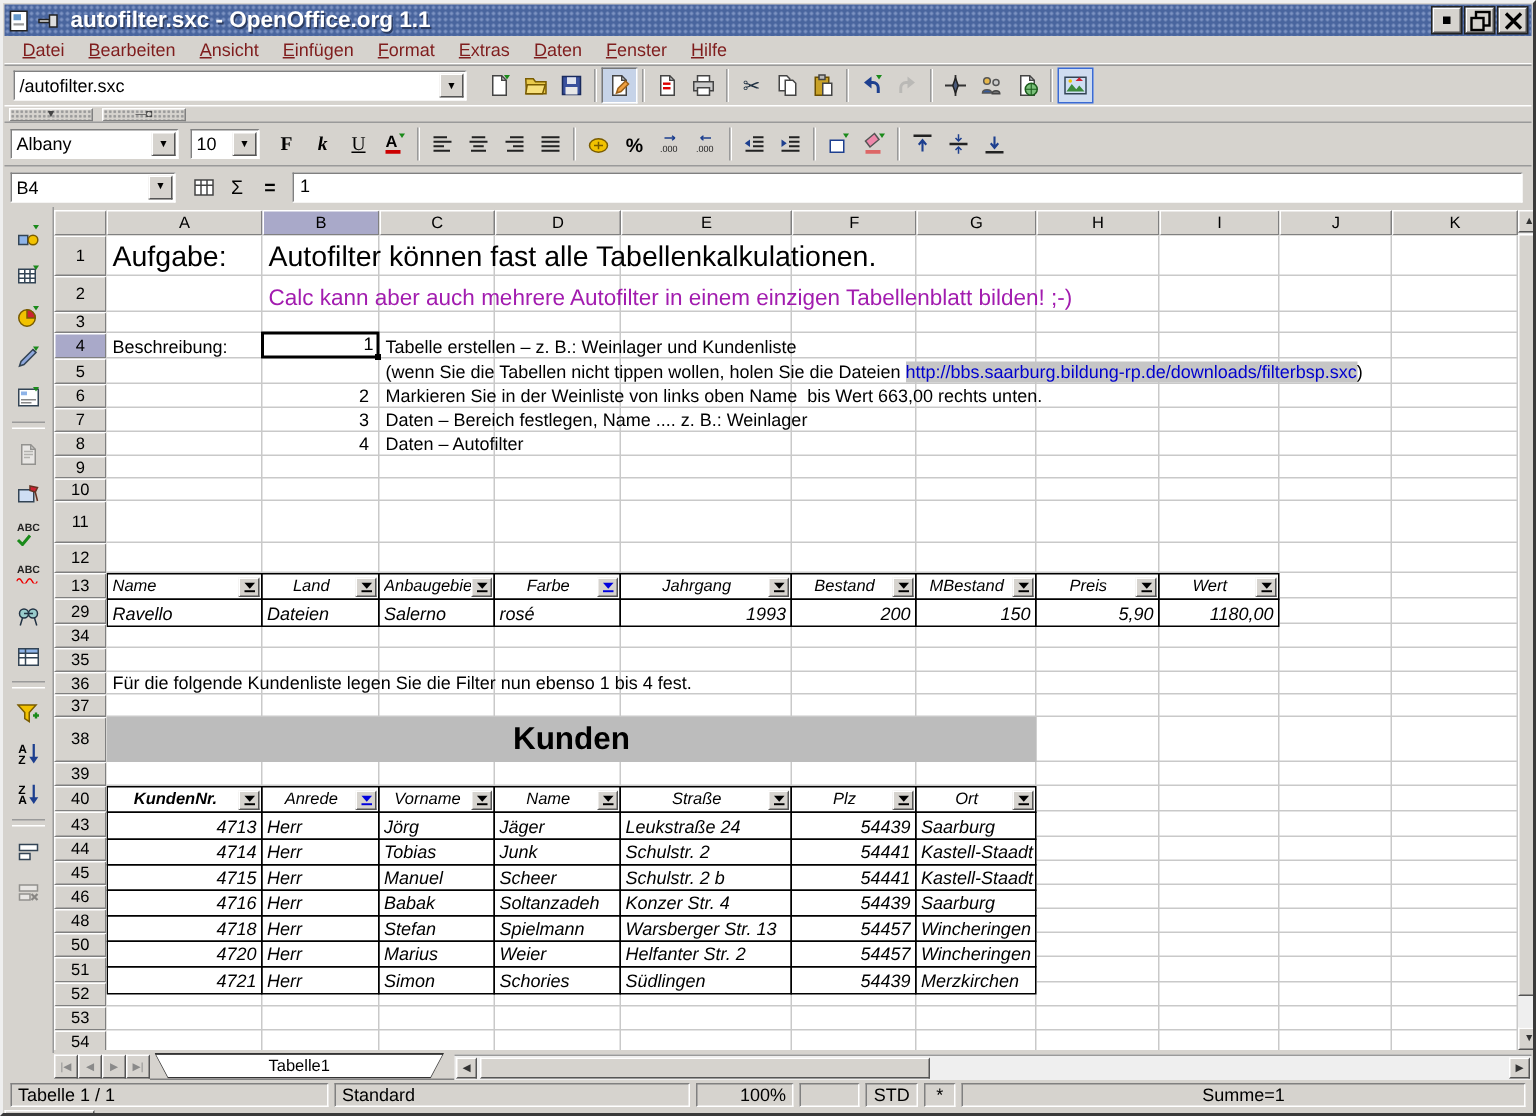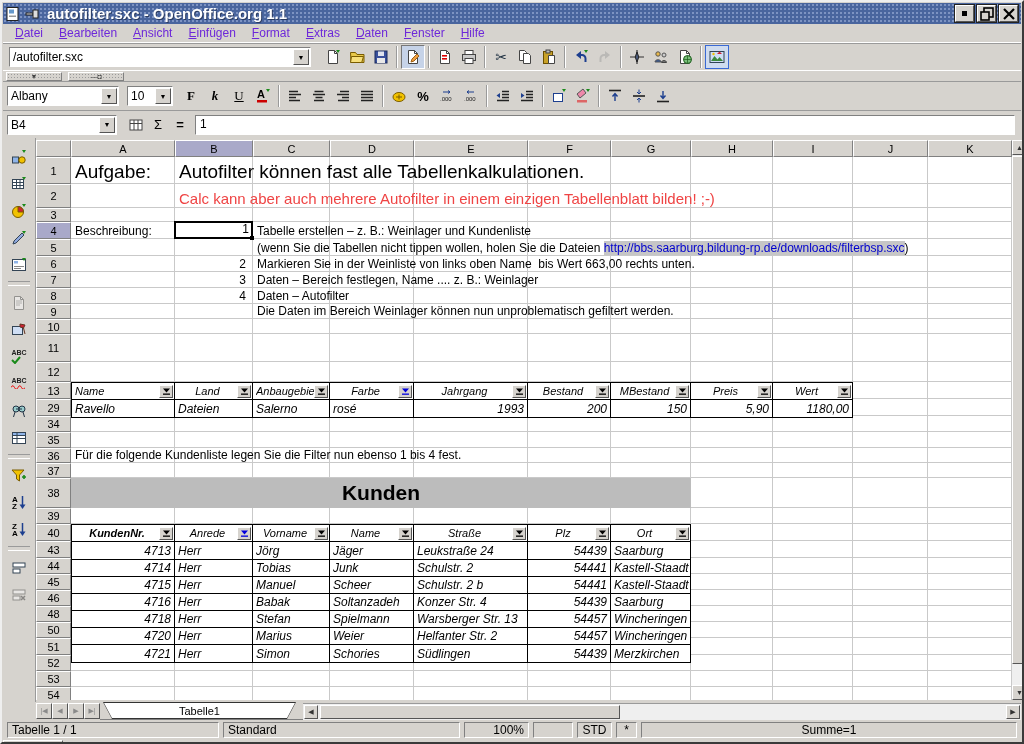--- a/index.html
+++ b/index.html
@@ -11,21 +11,21 @@
     background-image:radial-gradient(#7d93c2 1px, transparent 1.2px);background-size:4px 4px;
     display:flex;align-items:center;color:#fff;}
   .titlebar .ticon{width:18px;height:16px;margin-left:2px;}
   .title-text{font-size:15px;font-weight:bold;margin-left:4px;white-space:nowrap;text-shadow:1px 1px 0 #2c3c60;}
   .tspacer{flex:1}
   .tbtn{width:19px;height:17px;background:#d6d3ce;border:1px solid;border-color:#fff #555 #555 #fff;
     outline:1px solid #222;margin-right:3px;display:flex;align-items:center;justify-content:center;color:#000;}
   
   .menubar{position:absolute;left:1px;top:22px;right:1px;height:19px;background:#d6d3ce;
     border-bottom:1px solid #fff;display:flex;align-items:center;font-size:12px;padding-left:4px;}
-  .mitem{display:inline-block;padding:2px 8px;color:#6d28d9;}
+  .mitem{display:inline-block;padding:2px 8px;color:#7f1d1d;}
   .mitem::first-letter{text-decoration:underline;}
   
   .funcbar{position:absolute;left:1px;top:41px;right:1px;height:27px;display:flex;align-items:center;
     border-top:1px solid #9a9a9a;background:#d6d3ce;}
   .combo{height:20px;background:#fff;border:1px solid;border-color:#808080 #fff #fff #808080;
     display:flex;align-items:center;font-size:12px;}
   .combo .cval{flex:1;padding:0 3px;white-space:nowrap;overflow:hidden;}
   .ddbtn{width:16px;height:16px;margin:1px;background:#d6d3ce;border:1px solid;border-color:#fff #555 #555 #fff;
     display:flex;align-items:center;justify-content:center;font-size:7px;color:#000;}
   .ibtn{width:24px;height:24px;display:flex;align-items:center;justify-content:center;border:1px solid transparent;}
@@ -62,21 +62,21 @@
     font-size:11px;display:flex;align-items:center;justify-content:center;}
   .colh.selh,.rowh.selh{background:#a9a9c9;}
   .rowhdrs{position:absolute;left:33px;top:19px;width:35px;height:543px;overflow:hidden;}
   .rowh{position:absolute;left:0;width:35px;background:#d6d3ce;border:1px solid;border-color:#fff #808080 #808080 #fff;
     font-size:11px;display:flex;align-items:center;justify-content:center;}
   .grid{position:absolute;left:68px;top:19px;width:941px;height:543px;background:#fff;overflow:hidden;}
   .vline{position:absolute;top:0;bottom:0;width:1px;background:#c9c9c9;}
   .hline{position:absolute;left:0;right:0;height:1px;background:#c9c9c9;}
   .gtext{position:absolute;display:flex;align-items:flex-end;padding-bottom:1px;font-size:12px;white-space:pre;color:#000;}
   .gtext.big{font-size:19px;}
-  .gtext.red{font-size:15px;color:#ef4444;}
+  .gtext.red{font-size:15px;color:#a21caf;}
   .gtext.num{justify-content:flex-end;padding-right:3px;}
   .link{color:#0000cd;background:#c6c6c6;}
   .banner{position:absolute;left:0;background:#bcbcbc;display:flex;align-items:center;justify-content:center;}
   .banner span{font-size:21px;font-weight:bold;color:#000;}
   .ftable{position:absolute;left:0;font-style:italic;}
   .frow{display:flex;background:#fff;}
   .fcell{border:1px solid #000;margin-left:-1px;margin-top:-1px;display:flex;align-items:center;
     padding:0 3px;font-size:12px;white-space:nowrap;overflow:visible;}
   .fcell:first-child{margin-left:0;}
   .frow:first-child .fcell{margin-top:0;}
@@ -634,21 +634,20 @@
         <div class="gtext red" style="left: 108px; top: 27px; height: 24px;">Calc kann aber auch mehrere Autofilter in einem einzigen Tabellenblatt bilden! ;-)</div>
         <div class="gtext" style="left: 4px; top: 65px; height: 17px;">Beschreibung:</div>
         <div class="gtext" style="left: 186px; top: 65px; height: 17px;">Tabelle erstellen – z. B.: Weinlager und Kundenliste</div>
         <div class="gtext" style="left: 186px; top: 82px; height: 17px;"><span>(wenn Sie die Tabellen nicht tippen wollen, holen Sie die Dateien </span><span class="link">http://bbs.saarburg.bildung-rp.de/downloads/filterbsp.sxc</span><span>)</span></div>
         <div class="gtext num" style="left: 104px; top: 99px; height: 16px; width: 74px;">2</div>
         <div class="gtext" style="left: 186px; top: 99px; height: 16px;">Markieren Sie in der Weinliste von links oben Name  bis Wert 663,00 rechts unten.</div>
         <div class="gtext num" style="left: 104px; top: 115px; height: 16px; width: 74px;">3</div>
         <div class="gtext" style="left: 186px; top: 115px; height: 16px;">Daten – Bereich festlegen, Name .... z. B.: Weinlager</div>
         <div class="gtext num" style="left: 104px; top: 131px; height: 16px; width: 74px;">4</div>
         <div class="gtext" style="left: 186px; top: 131px; height: 16px;">Daten – Autofilter</div>
-        <div class="gtext" style="left: 186px; top: 147px; height: 15px;">Die Daten im Bereich Weinlager können nun unproblematisch gefiltert werden.</div>
         <div class="gtext" style="left: 4px; top: 291px; height: 15px;">Für die folgende Kundenliste legen Sie die Filter nun ebenso 1 bis 4 fest.</div>
         <div class="ftable" style="top: 225px;">
           <div class="frow fhead" style="height: 18px;">
             <div class="fcell" style="width: 104px;">
               <span class="flab" style="text-align: left;">Name</span>
               <span class="fbtn">
                 <svg width="9" height="9" viewBox="0 0 9 9">
                   <path d="M1 1.5h7L4.5 5.5z"></path>
                   <rect x="1" y="6.5" width="7" height="1.3"></rect>
                 </svg>

